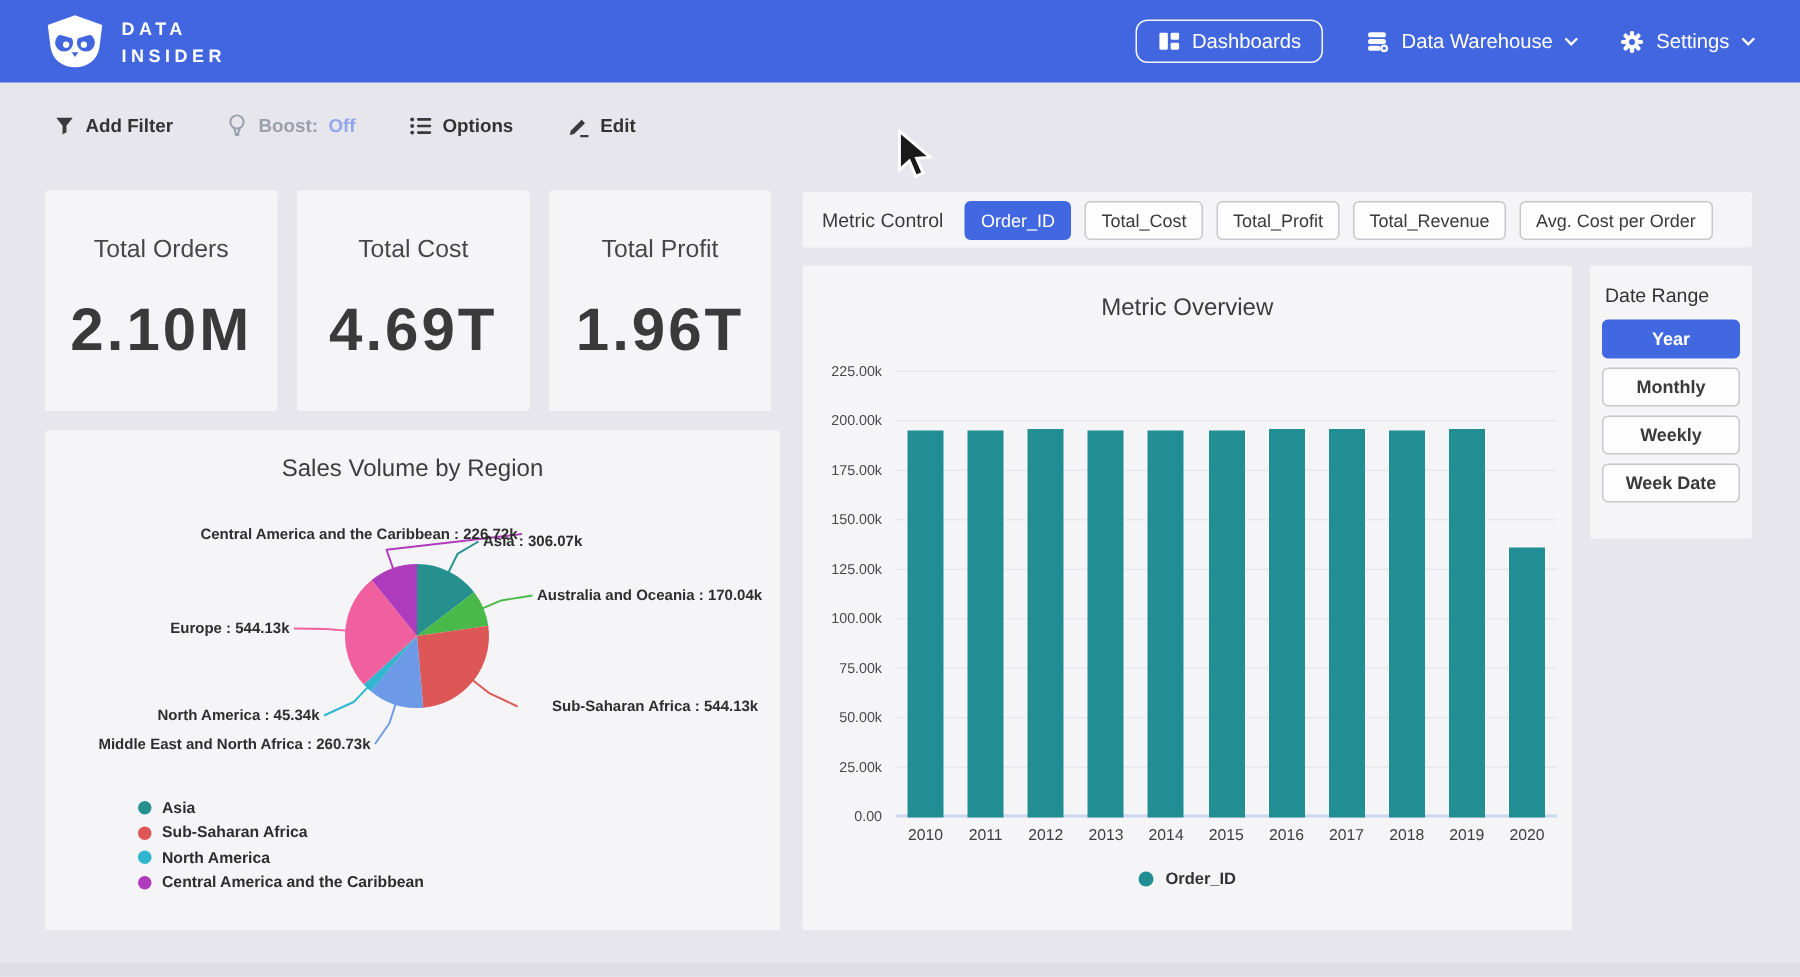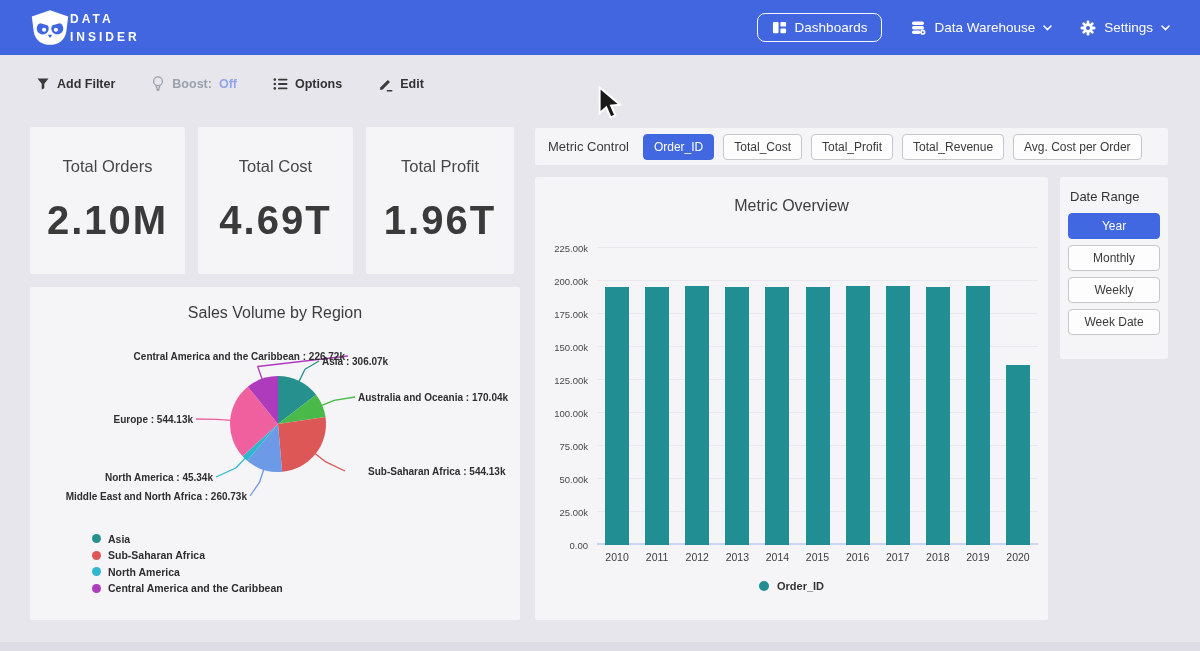--- a/index.html
+++ b/index.html
@@ -5,21 +5,21 @@
   * { box-sizing: border-box; }
   html,body { margin:0; padding:0; }
   body {
     width:1200px; height:651px; position:relative; overflow:hidden;
     background:#e7e6ed; font-family:"Liberation Sans", sans-serif;
   }
 
   
   .topnav{ position:absolute; top:0; left:0; right:0; height:55px; background:#4166e0;
     display:flex; align-items:center; justify-content:space-between; padding:0 30px; }
-  .brand{ display:flex; align-items:center; }
+  .brand{ display:flex; align-items:center; gap:11px; }
   .brand-text{ color:#fff; font-size:12px; font-weight:bold; letter-spacing:3px; line-height:1.5; }
   .nav-right{ display:flex; align-items:center; gap:28px; }
   .nav-item{ display:flex; align-items:center; gap:8px; color:#fff; font-size:13.5px; cursor:pointer; }
   .nav-pill{ border:1.5px solid rgba(255,255,255,.95); border-radius:8px; padding:6px 14px; }
 
   
   .page-header{ position:absolute; top:55px; left:0; right:0; height:58px;
     display:flex; align-items:center; justify-content:space-between; padding:0 30px; }
   .ph-left{ display:flex; align-items:center; gap:16px; }
   .back-btn{ background:none; border:none; padding:2px; cursor:pointer; display:flex; }
@@ -84,21 +84,21 @@
   .pie-legend-col{ display:flex; flex-direction:column; gap:5.5px; }
   .pie-legend-col:first-child{ width:196px; }
   .pie-legend-item{ display:flex; align-items:center; gap:7px;
     font-size:10.5px; font-weight:bold; color:#2e2e2e; height:11px; }
   .pie-dot{ width:9px; height:9px; border-radius:50%; flex:0 0 auto; }
 
   
   .date-card{ left:1060px; top:177px; width:108px; height:182px; }
   .dr-title{ font-size:13px; color:#333; margin:12px 0 9px 10px; }
   .dr-buttons{ display:flex; flex-direction:column; gap:6px; padding:0 8px; }
-  .dr-btn{ width:100%; padding:5px 12px; text-align:center; }
+  .dr-btn{ width:100%; padding:5px 12px; text-align:center;font-weight:bold; }
 
   .bottom-strip{ position:absolute; left:0; right:0; bottom:0; height:9px; background:#dedde6; }
   .cursor{ position:absolute; left:597px; top:86px; pointer-events:none; }
 </style>
 </head>
 <body>
 
 <div class="topnav">
   <div class="brand">
     <span style="display:flex;">

